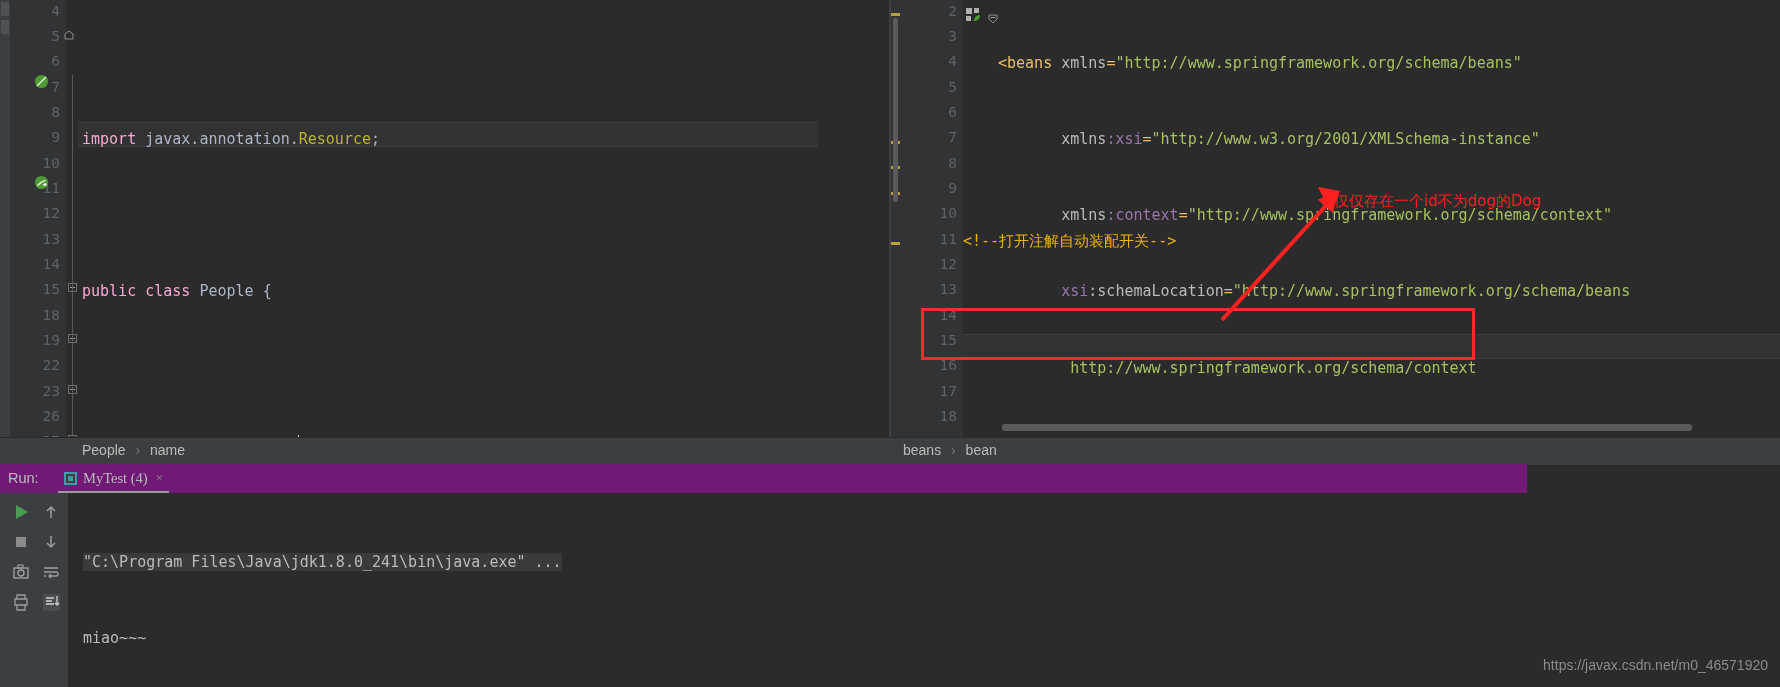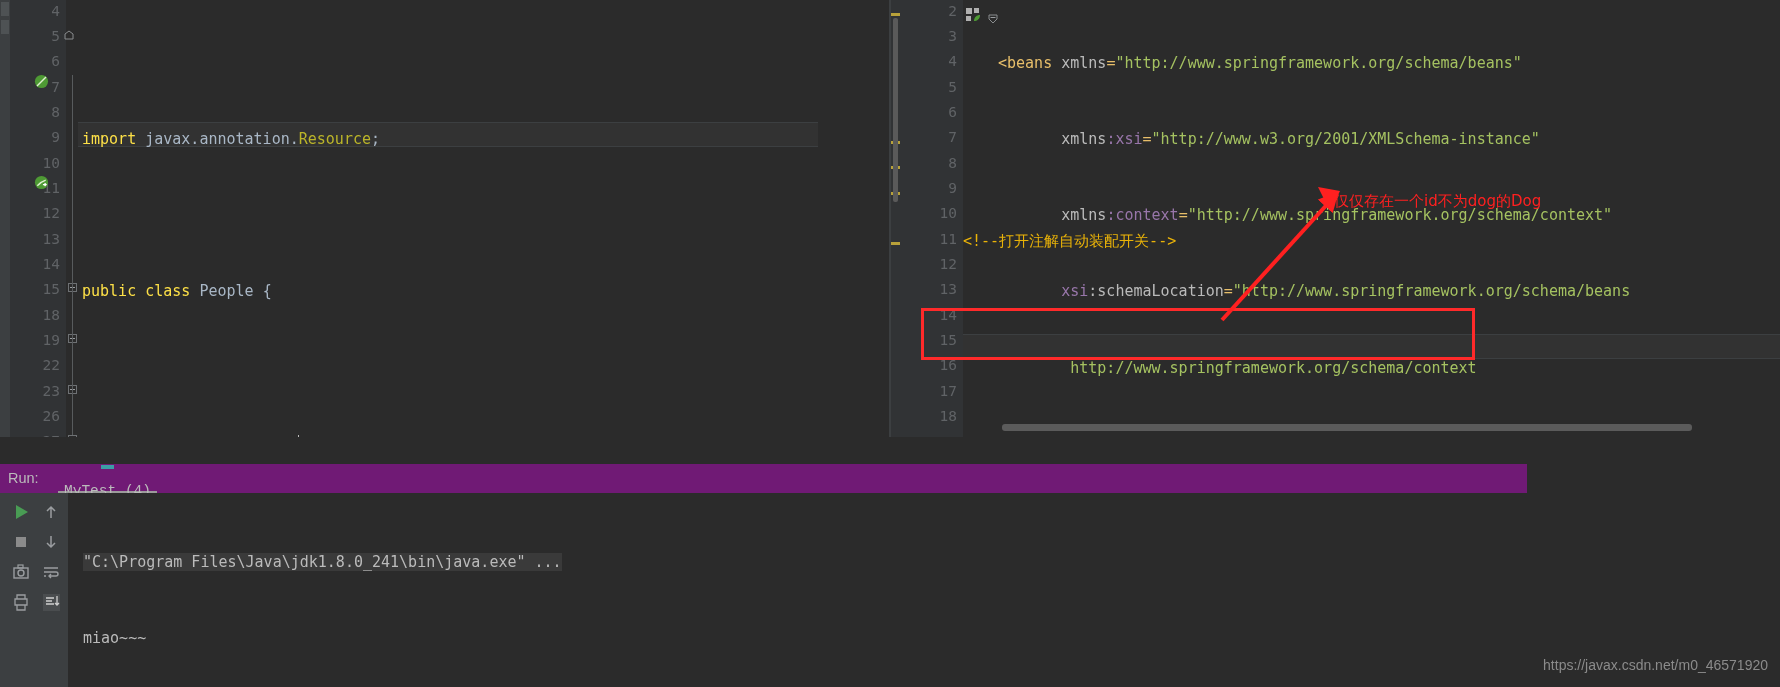--- a/index.html
+++ b/index.html
@@ -141,21 +141,21 @@
   .caret {
     display: inline-block;
     width: 1px;
     height: 17px;
     background: #bbbbbb;
     vertical-align: -3px;
     margin-left: -1px;
   }
 
   
-  .kw   { color: #fde047; }
+  .kw   { color: #f9a8d4; }
   .type { color: #a9b7c6; }
   .field{ color: #9876aa; }
   .anno { color: #bbb529; }
   .punc { color: #a9b7c6; }
 
   
   .xtag  { color: #e8bf6a; }
   .xattr { color: #bababa; }
   .xns   { color: #9876aa; }
   .xval  { color: #a5c261; }
@@ -199,26 +199,25 @@
     font-size: 14.5px;
     color: #bbbbbb;
   }
   .run-tab {
     position: absolute;
     left: 58px; top: 1px;
     height: 26px;
     padding: 0 6px;
     display: flex;
     align-items: center;
-    gap: 14px;
+    gap: 6px;
     border-bottom: 2px solid #9b9b9b;
-    font-family: Liberation Mono, monospace;
+    font-family: Liberation Serif, serif;
     font-size: 14.5px;
     color: #bbbbbb;
-    flex-direction: column;
   }
   .tab-close {
     color: #8d8d8d;
     font-size: 13px;
     margin-left: 2px;
   }
   .run-icon-square {
     width: 13px; height: 13px;
     border: 2px solid #3b9ea5;
     box-sizing: border-box;
@@ -465,20 +464,32 @@
       </div>
 
       <div class="code" style="left:73px; top:178px;">
         <div class="line"><span class="xcom">&lt;!--打开注解自动装配开关--&gt;</span></div>
       </div>
 
       <div class="hscroll" style="left:112px; bottom:6px; width:690px;"></div>
     </div>
   </div>
 
+  <div class="breadcrumb-bar">
+    <div class="crumbs" style="left:82px;">
+      <span>People</span>
+      <span class="crumb-sep">›</span>
+      <span>name</span>
+    </div>
+    <div class="crumbs" style="left:903px;">
+      <span>beans</span>
+      <span class="crumb-sep">›</span>
+      <span>bean</span>
+    </div>
+  </div>
 
   <div class="run-panel">
     <div class="run-header">
       <div class="run-label">Run:</div>
       <div class="run-tab">
         <span class="run-icon-square"></span>
         <span>MyTest (4)</span>
         <span class="tab-close">×</span>
       </div>
     </div>

